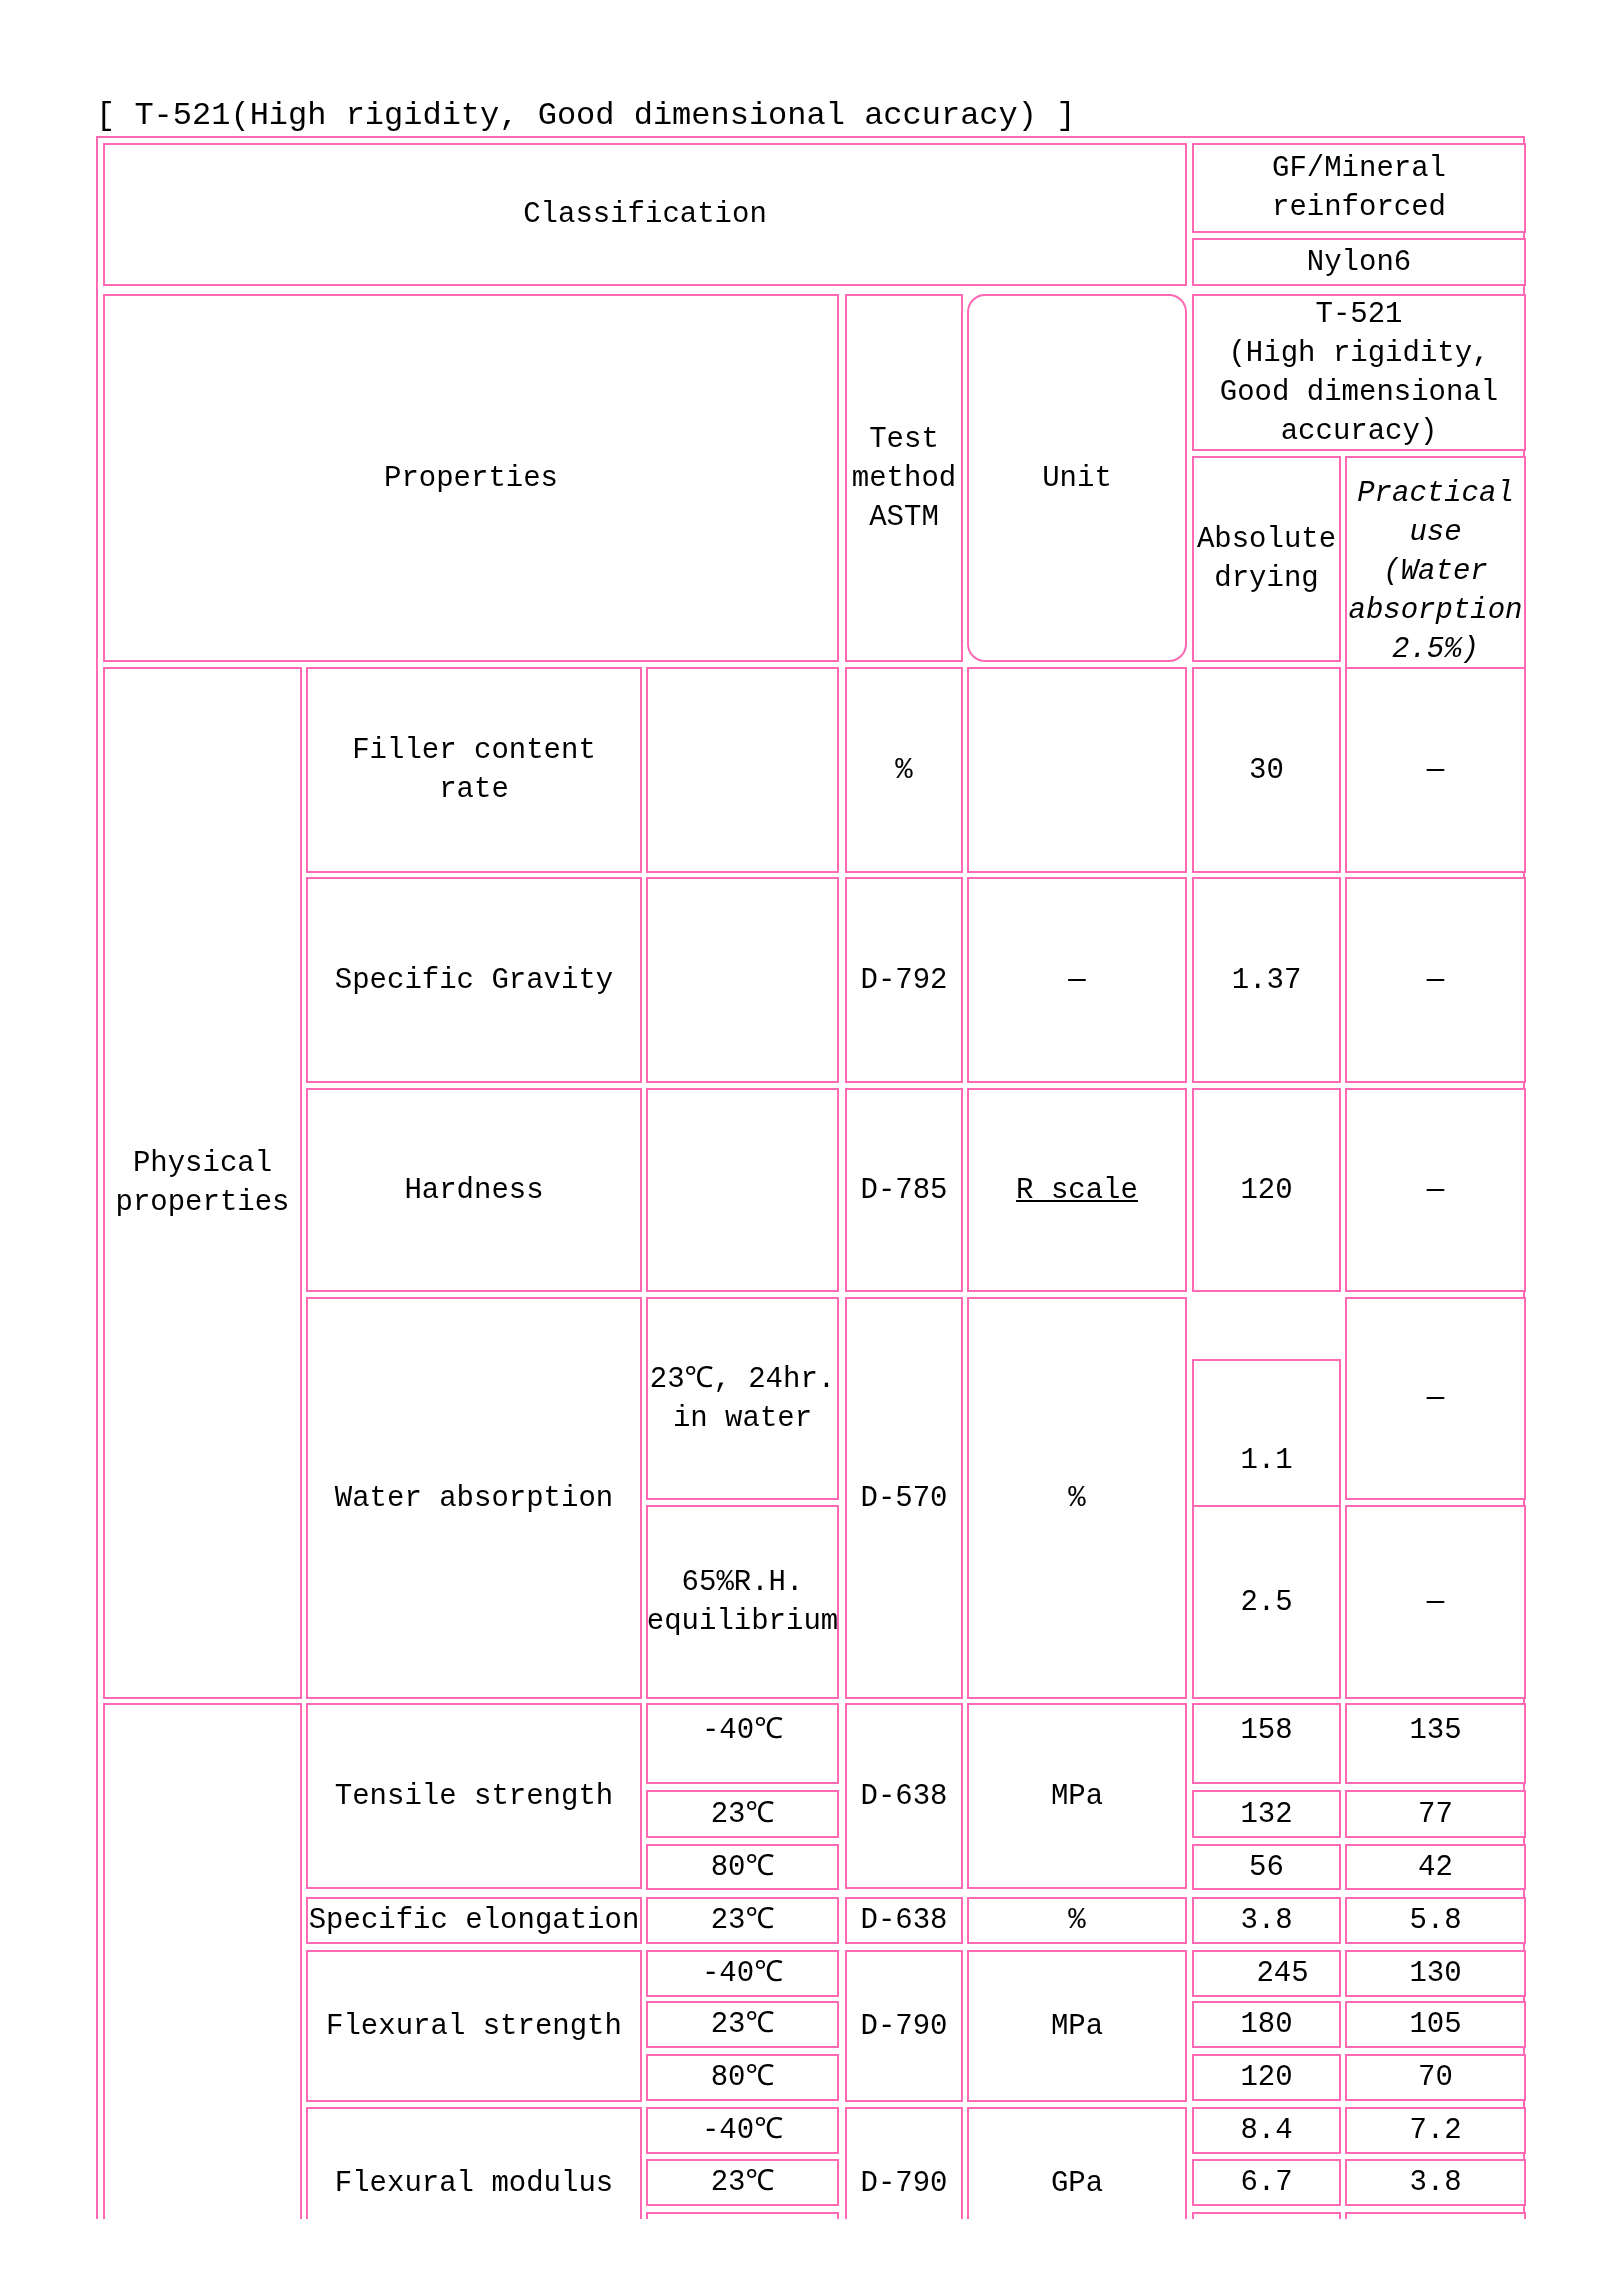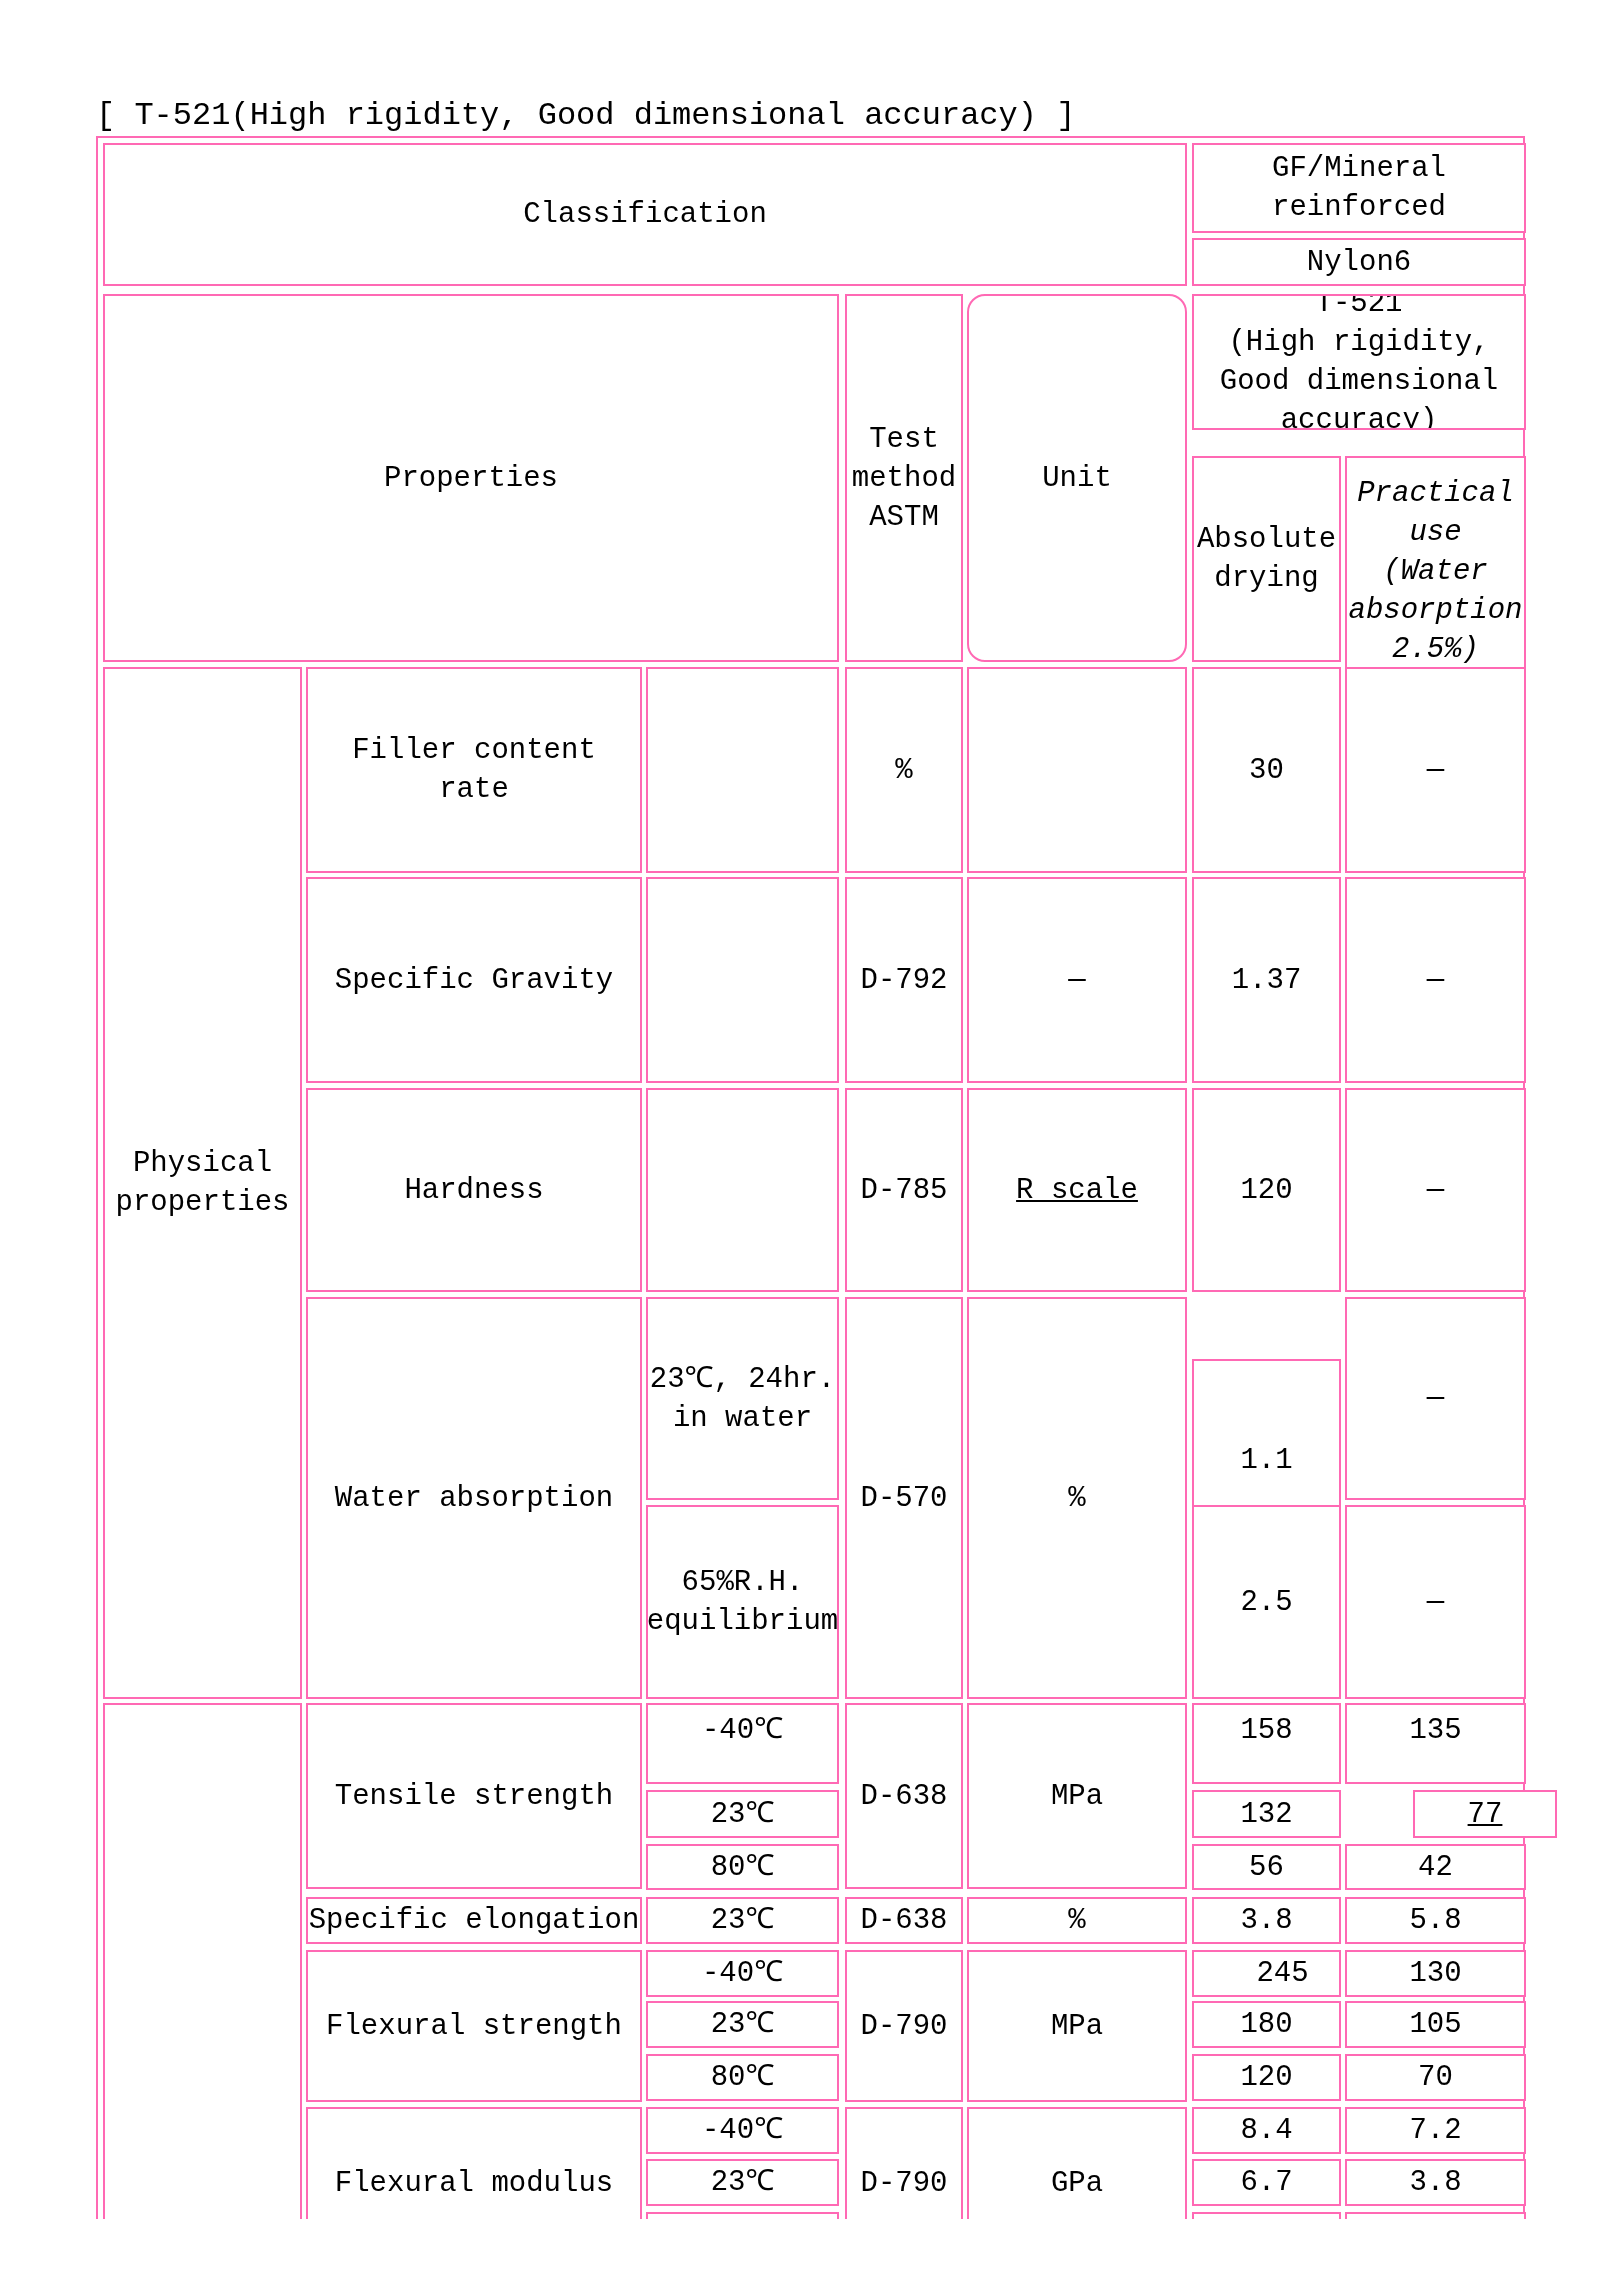--- a/index.html
+++ b/index.html
@@ -26,21 +26,21 @@
   <div class="cell" style="left:103px;top:143px;width:1084px;height:143px;">Classification</div>
   <div class="cell" style="left:1192px;top:143px;width:334px;height:90px;">GF/Mineral
 reinforced</div>
   <div class="cell" style="left:1192px;top:238px;width:334px;height:48px;">Nylon6</div>
 
   <div class="cell" style="left:103px;top:294px;width:736px;height:368px;">Properties</div>
   <div class="cell" style="left:845px;top:294px;width:118px;height:368px;">Test
 method
 ASTM</div>
   <div class="cell" style="left:967px;top:294px;width:220px;height:368px;border-radius:18px;">Unit</div>
-  <div class="cell" style="left:1192px;top:294px;width:334px;height:136px;text-align:center;">T-521
+  <div class="cell" style="left:1192px;top:294px;width:334px;height:157px;text-align:center;">T-521
 (High rigidity,
 Good dimensional
 accuracy)</div>
   <div class="cell" style="left:1192px;top:456px;width:149px;height:206px;">Absolute
 drying</div>
   <div class="cell" style="left:1345px;top:456px;width:181px;height:230px;font-style:italic;">Practical
 use
 (Water
 absorption
 2.5%)</div>
@@ -86,21 +86,21 @@
 
   <div class="cell" style="left:306px;top:1703px;width:336px;height:186px;">Tensile strength</div>
   <div class="cell top" style="left:646px;top:1703px;width:193px;height:81px;">-40℃</div>
   <div class="cell" style="left:646px;top:1790px;width:193px;height:48px;">23℃</div>
   <div class="cell" style="left:646px;top:1844px;width:193px;height:46px;">80℃</div>
   <div class="cell" style="left:845px;top:1703px;width:118px;height:186px;">D-638</div>
   <div class="cell" style="left:967px;top:1703px;width:220px;height:186px;">MPa</div>
   <div class="cell top" style="left:1192px;top:1703px;width:149px;height:81px;">158</div>
   <div class="cell top" style="left:1345px;top:1703px;width:181px;height:81px;">135</div>
   <div class="cell" style="left:1192px;top:1790px;width:149px;height:48px;">132</div>
-  <div class="cell" style="left:1413px;top:1790px;width:144px;height:48px;text-decoration:underline;">77</div>
+  <div class="cell" style="left:1345px;top:1790px;width:181px;height:48px;">77</div>
   <div class="cell" style="left:1192px;top:1844px;width:149px;height:46px;">56</div>
   <div class="cell" style="left:1345px;top:1844px;width:181px;height:46px;">42</div>
 
   <div class="cell" style="left:306px;top:1897px;width:336px;height:47px;">Specific elongation</div>
   <div class="cell" style="left:646px;top:1897px;width:193px;height:47px;">23℃</div>
   <div class="cell" style="left:845px;top:1897px;width:118px;height:47px;">D-638</div>
   <div class="cell" style="left:967px;top:1897px;width:220px;height:47px;">%</div>
   <div class="cell" style="left:1192px;top:1897px;width:149px;height:47px;">3.8</div>
   <div class="cell" style="left:1345px;top:1897px;width:181px;height:47px;">5.8</div>
 

